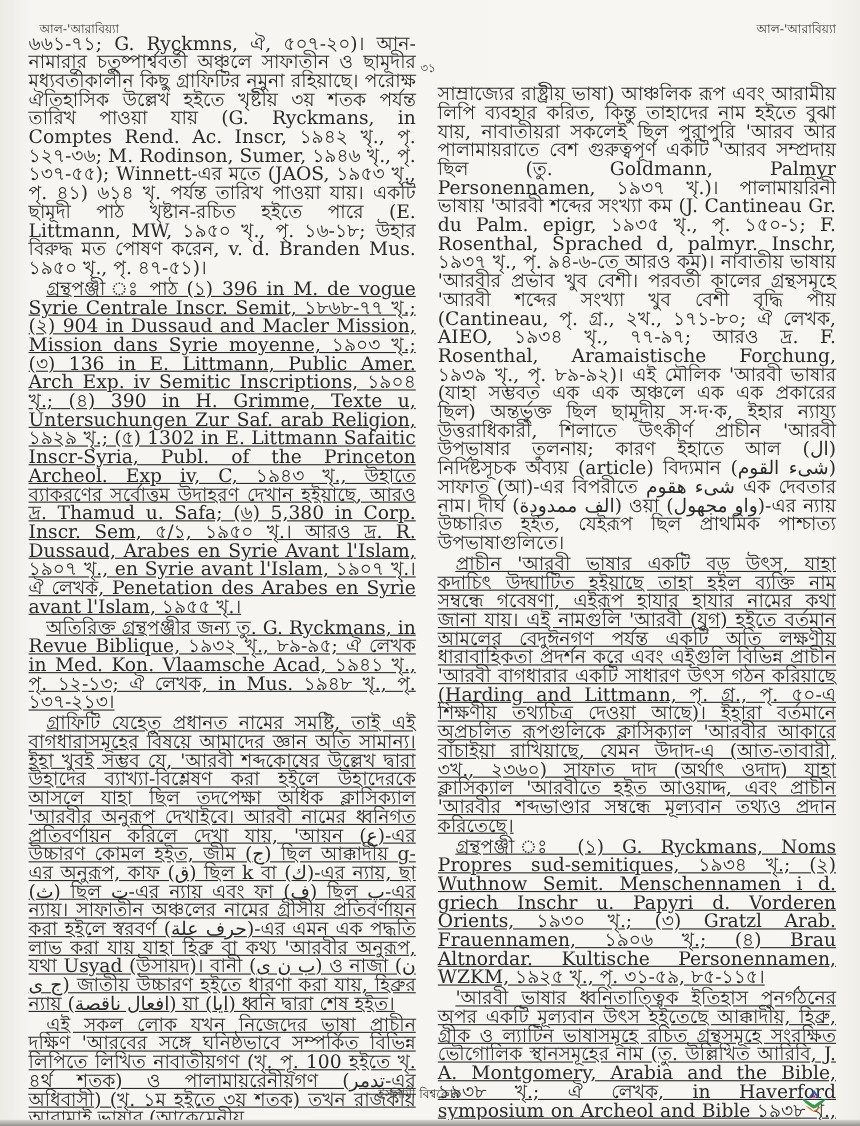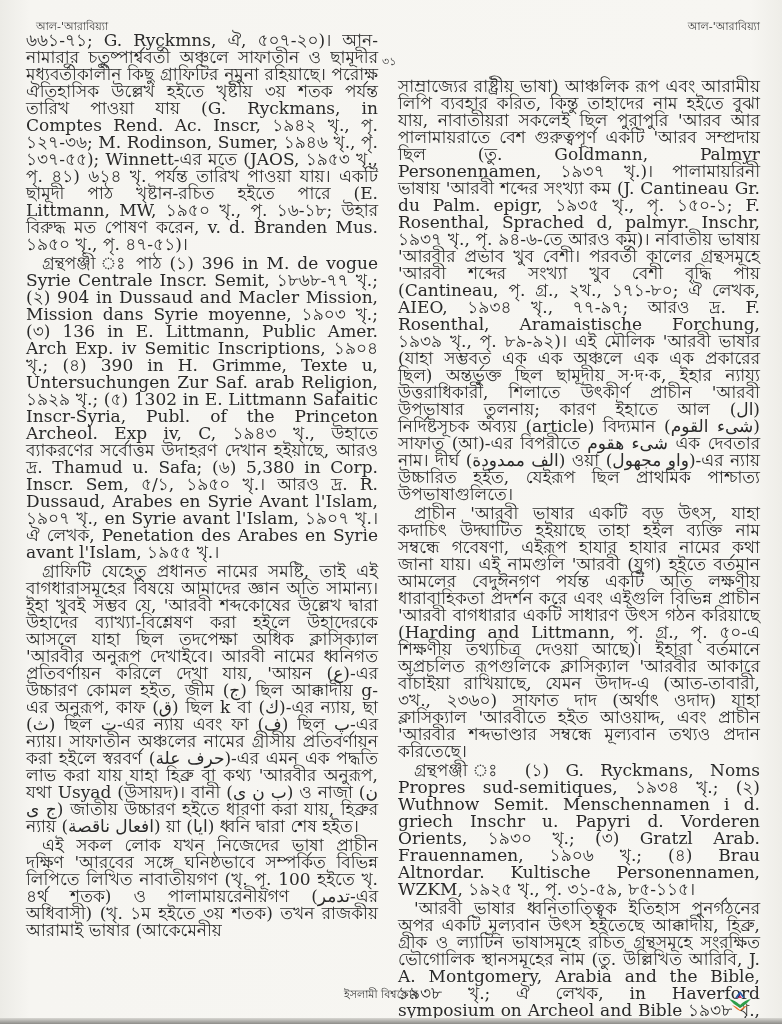--- a/index.html
+++ b/index.html
@@ -23,21 +23,21 @@
   .rh-center { position: absolute; left: 382px; top: 0; margin-top: 35px; }
   .rh-right { position: absolute; right: 22px; top: 0; }
   .col {
     position: absolute; top: 32px;
     font-size: 17px; line-height: 17px;
     text-align: justify;
   }
   .col-left { left: 26px; width: 352px; }
   .col-right { left: 398px; width: 362px; margin-top: 46px; }
   .col p { margin: 0 0 2px 0; }
-  .col p.indent { text-indent: 16px; }
+  .col p.indent { text-indent: 16px; text-decoration: underline; }
   .footer {
     position: absolute; top: 986px; left: 0; width: 782px;
     text-align: center; font-family: "DejaVu Sans", sans-serif; font-size: 11px; color: #333;
   }
   .footer span { position: relative; left: -10px; }
   .logo { position: absolute; left: 727px; top: 990px; width: 26px; height: 22px; }
   .bottom-edge {
     position: absolute; left: 0; bottom: 0; width: 782px; height: 6px;
     background: linear-gradient(#d8d7d2, #8d8c88);
   }
@@ -49,20 +49,21 @@
 
   <div class="running-head">
     <span class="rh-left">আল-'আরাবিয়্যা</span>
     <span class="rh-center">৩১</span>
     <span class="rh-right">আল-'আরাবিয়্যা</span>
   </div>
 
   <div class="col col-left">
     <p>৬৬১-৭১; G. Ryckmns, ঐ, ৫০৭-২০)। আন-নামারার চতুষ্পার্শ্ববর্তী অঞ্চলে সাফাতীন ও ছামূদীর মধ্যবর্তীকালীন কিছু গ্রাফিটির নমুনা রহিয়াছে। পরোক্ষ ঐতিহাসিক উল্লেখ হইতে খৃষ্টীয় ৩য় শতক পর্যন্ত তারিখ পাওয়া যায় (G. Ryckmans, in Comptes Rend. Ac. Inscr, ১৯৪২ খৃ., পৃ. ১২৭-৩৬; M. Rodinson, Sumer, ১৯৪৬ খৃ., পৃ. ১৩৭-৫৫); Winnett-এর মতে (JAOS, ১৯৫৩ খৃ., পৃ. ৪১) ৬১৪ খৃ. পর্যন্ত তারিখ পাওয়া যায়। একটি ছামূদী পাঠ খৃষ্টান-রচিত হইতে পারে (E. Littmann, MW, ১৯৫০ খৃ., পৃ. ১৬-১৮; উহার বিরুদ্ধ মত পোষণ করেন, v. d. Branden Mus. ১৯৫০ খৃ., পৃ. ৪৭-৫১)।</p>
     <p class="indent">গ্রন্থপঞ্জী ঃ পাঠ (১) 396 in M. de vogue Syrie Centrale Inscr. Semit, ১৮৬৮-৭৭ খৃ.; (২) 904 in Dussaud and Macler Mission, Mission dans Syrie moyenne, ১৯০৩ খৃ.; (৩) 136 in E. Littmann, Public Amer. Arch Exp. iv Semitic Inscriptions, ১৯০৪ খৃ.; (৪) 390 in H. Grimme, Texte u, Untersuchungen Zur Saf. arab Religion, ১৯২৯ খৃ.; (৫) 1302 in E. Littmann Safaitic Inscr-Syria, Publ. of the Princeton Archeol. Exp iv, C, ১৯৪৩ খৃ., উহাতে ব্যাকরণের সর্বোত্তম উদাহরণ দেখান হইয়াছে, আরও দ্র. Thamud u. Safa; (৬) 5,380 in Corp. Inscr. Sem, ৫/১, ১৯৫০ খৃ.। আরও দ্র. R. Dussaud, Arabes en Syrie Avant l'Islam, ১৯০৭ খৃ., en Syrie avant l'Islam, ১৯০৭ খৃ.। ঐ লেখক, Penetation des Arabes en Syrie avant l'Islam, ১৯৫৫ খৃ.।</p>
+    <p class="indent">অতিরিক্ত গ্রন্থপঞ্জীর জন্য তু. G. Ryckmans, in Revue Biblique, ১৯৩২ খৃ., ৮৯-৯৫; ঐ লেখক in Med. Kon. Vlaamsche Acad, ১৯৪১ খৃ., পৃ. ১২-১৩; ঐ লেখক, in Mus. ১৯৪৮ খৃ., পৃ. ১৩৭-২১৩।</p>
     <p class="indent">গ্রাফিটি যেহেতু প্রধানত নামের সমষ্টি, তাই এই বাগধারাসমূহের বিষয়ে আমাদের জ্ঞান অতি সামান্য। ইহা খুবই সম্ভব যে, 'আরবী শব্দকোষের উল্লেখ দ্বারা উহাদের ব্যাখ্যা-বিশ্লেষণ করা হইলে উহাদেরকে আসলে যাহা ছিল তদপেক্ষা অধিক ক্লাসিক্যাল 'আরবীর অনুরূপ দেখাইবে। আরবী নামের ধ্বনিগত প্রতিবর্ণায়ন করিলে দেখা যায়, 'আয়ন (ع)-এর উচ্চারণ কোমল হইত, জীম (ج) ছিল আক্কাদীয় g-এর অনুরূপ, কাফ (ق) ছিল k বা (ك)-এর ন্যায়, ছা (ث) ছিল ت-এর ন্যায় এবং ফা (ف) ছিল پ-এর ন্যায়। সাফাতীন অঞ্চলের নামের গ্রীসীয় প্রতিবর্ণায়ন করা হইলে স্বরবর্ণ (حرف علة)-এর এমন এক পদ্ধতি লাভ করা যায় যাহা হিব্রু বা কথ্য 'আরবীর অনুরূপ, যথা Usyad (উসায়দ)। বানী (ب ن ى) ও নাজা (ن ج ى) জাতীয় উচ্চারণ হইতে ধারণা করা যায়, হিব্রুর ন্যায় (افعال ناقصة) য়া (ايا) ধ্বনি দ্বারা শেষ হইত।</p>
     <p class="indent">এই সকল লোক যখন নিজেদের ভাষা প্রাচীন দক্ষিণ 'আরবের সঙ্গে ঘনিষ্ঠভাবে সম্পর্কিত বিভিন্ন লিপিতে লিখিত নাবাতীয়গণ (খৃ. পূ. 100 হইতে খৃ. ৪র্থ শতক) ও পালামায়রেনীয়গণ (تدمر-এর অধিবাসী) (খৃ. ১ম হইতে ৩য় শতক) তখন রাজকীয় আরামাই ভাষার (আকেমেনীয়</p>
   </div>
 
   <div class="col col-right">
     <p>সাম্রাজ্যের রাষ্ট্রীয় ভাষা) আঞ্চলিক রূপ এবং আরামীয় লিপি ব্যবহার করিত, কিন্তু তাহাদের নাম হইতে বুঝা যায়, নাবাতীয়রা সকলেই ছিল পুরাপুরি 'আরব আর পালামায়রাতে বেশ গুরুত্বপূর্ণ একটি 'আরব সম্প্রদায় ছিল (তু. Goldmann, Palmyr Personennamen, ১৯৩৭ খৃ.)। পালামায়রিনী ভাষায় 'আরবী শব্দের সংখ্যা কম (J. Cantineau Gr. du Palm. epigr, ১৯৩৫ খৃ., পৃ. ১৫০-১; F. Rosenthal, Sprached d, palmyr. Inschr, ১৯৩৭ খৃ., পৃ. ৯৪-৬-তে আরও কম)। নাবাতীয় ভাষায় 'আরবীর প্রভাব খুব বেশী। পরবর্তী কালের গ্রন্থসমূহে 'আরবী শব্দের সংখ্যা খুব বেশী বৃদ্ধি পায় (Cantineau, পৃ. গ্র., ২খ., ১৭১-৮০; ঐ লেখক, AIEO, ১৯৩৪ খৃ., ৭৭-৯৭; আরও দ্র. F. Rosenthal, Aramaistische Forchung, ১৯৩৯ খৃ., পৃ. ৮৯-৯২)। এই মৌলিক 'আরবী ভাষার (যাহা সম্ভবত এক এক অঞ্চলে এক এক প্রকারের ছিল) অন্তর্ভুক্ত ছিল ছামূদীয় স·দ·ক, ইহার ন্যায্য উত্তরাধিকারী, শিলাতে উৎকীর্ণ প্রাচীন 'আরবী উপভাষার তুলনায়; কারণ ইহাতে আল (ال) নির্দিষ্টসূচক অব্যয় (article) বিদ্যমান (شىء القوم) সাফাত (আ)-এর বিপরীতে شىء هقوم এক দেবতার নাম। দীর্ঘ (الف ممدودة) ওয়া (واو مجهول)-এর ন্যায় উচ্চারিত হইত, যেইরূপ ছিল প্রাথমিক পাশ্চাত্য উপভাষাগুলিতে।</p>
     <p class="indent">প্রাচীন 'আরবী ভাষার একটি বড় উৎস, যাহা কদাচিৎ উদ্ঘাটিত হইয়াছে তাহা হইল ব্যক্তি নাম সম্বন্ধে গবেষণা, এইরূপ হাযার হাযার নামের কথা জানা যায়। এই নামগুলি 'আরবী (যুগ) হইতে বর্তমান আমলের বেদুঈনগণ পর্যন্ত একটি অতি লক্ষণীয় ধারাবাহিকতা প্রদর্শন করে এবং এইগুলি বিভিন্ন প্রাচীন 'আরবী বাগধারার একটি সাধারণ উৎস গঠন করিয়াছে (Harding and Littmann, পৃ. গ্র., পৃ. ৫০-এ শিক্ষণীয় তথ্যচিত্র দেওয়া আছে)। ইহারা বর্তমানে অপ্রচলিত রূপগুলিকে ক্লাসিক্যাল 'আরবীর আকারে বাঁচাইয়া রাখিয়াছে, যেমন উদাদ-এ (আত-তাবারী, ৩খ., ২৩৬০) সাফাত দাদ (অর্থাৎ ওদাদ) যাহা ক্লাসিক্যাল 'আরবীতে হইত আওয়াদ্দ, এবং প্রাচীন 'আরবীর শব্দভাণ্ডার সম্বন্ধে মূল্যবান তথ্যও প্রদান করিতেছে।</p>
     <p class="indent">গ্রন্থপঞ্জী ঃ (১) G. Ryckmans, Noms Propres sud-semitiques, ১৯৩৪ খৃ.; (২) Wuthnow Semit. Menschennamen i d. griech Inschr u. Papyri d. Vorderen Orients, ১৯৩০ খৃ.; (৩) Gratzl Arab. Frauennamen, ১৯০৬ খৃ.; (৪) Brau Altnordar. Kultische Personennamen, WZKM, ১৯২৫ খৃ., পৃ. ৩১-৫৯, ৮৫-১১৫।</p>
     <p class="indent">'আরবী ভাষার ধ্বনিতাত্ত্বিক ইতিহাস পুনর্গঠনের অপর একটি মূল্যবান উৎস হইতেছে আক্কাদীয়, হিব্রু, গ্রীক ও ল্যাটিন ভাষাসমূহে রচিত গ্রন্থসমূহে সংরক্ষিত ভৌগোলিক স্থানসমূহের নাম (তু. উল্লিখিত আরিবি, J. A. Montgomery, Arabia and the Bible, ১৯৩৮ খৃ.; ঐ লেখক, in Haverford symposium on Archeol and Bible ১৯৩৮ খৃ., পৃ. ১৮৮-২০১; A. Sprenger, Alte Geogr. Arabiens, ১৮৭৫ খৃ.; Glaser, Skizze etc, ১৮৮৯-৯০ খৃ.; A. Musil Topographical Itineraries, ২খ., পরিশিষ্ট ৩;. সকল বিষয় সম্বন্ধে দ্র. F. Hommel, Ethnologie etc, পৃ. ৫৩৮-৬৩৪)। O. Blau-এর</p>
   </div>

